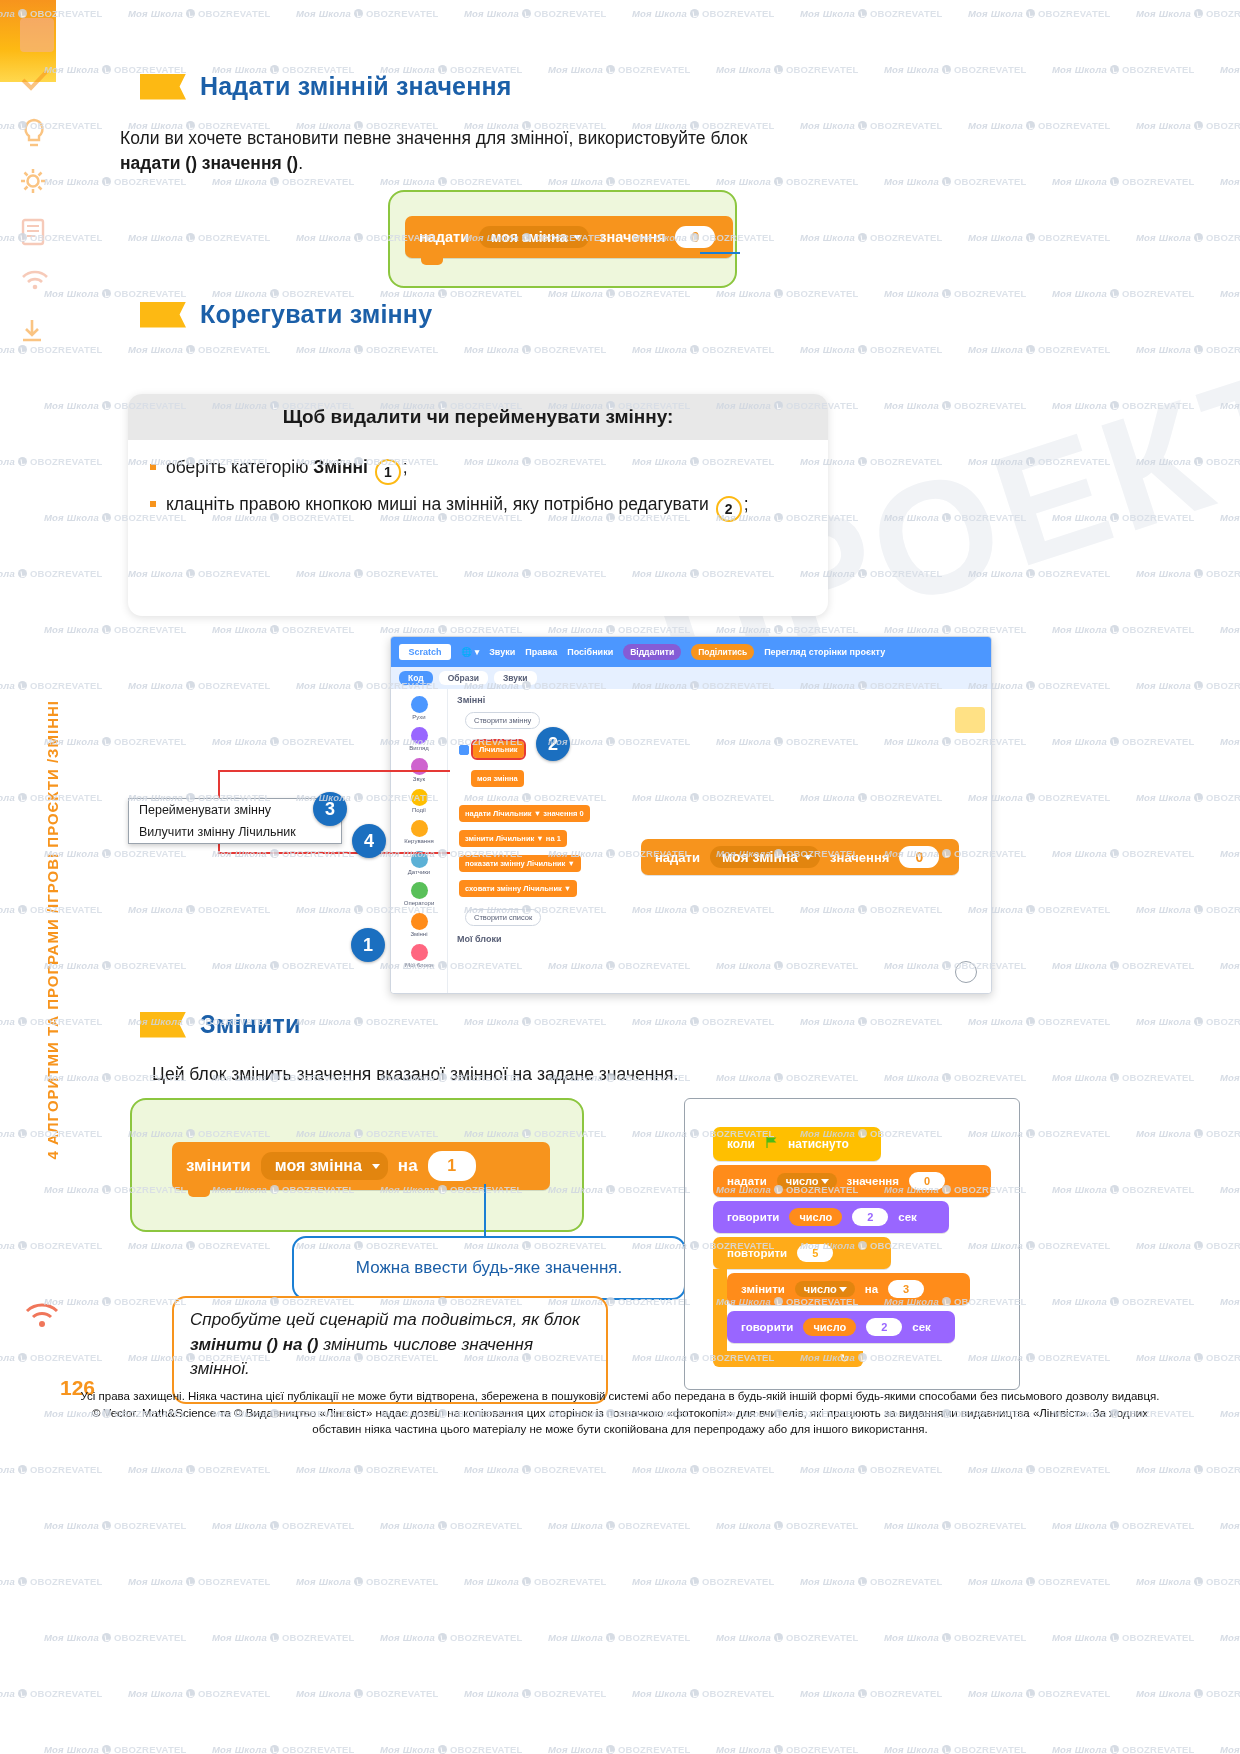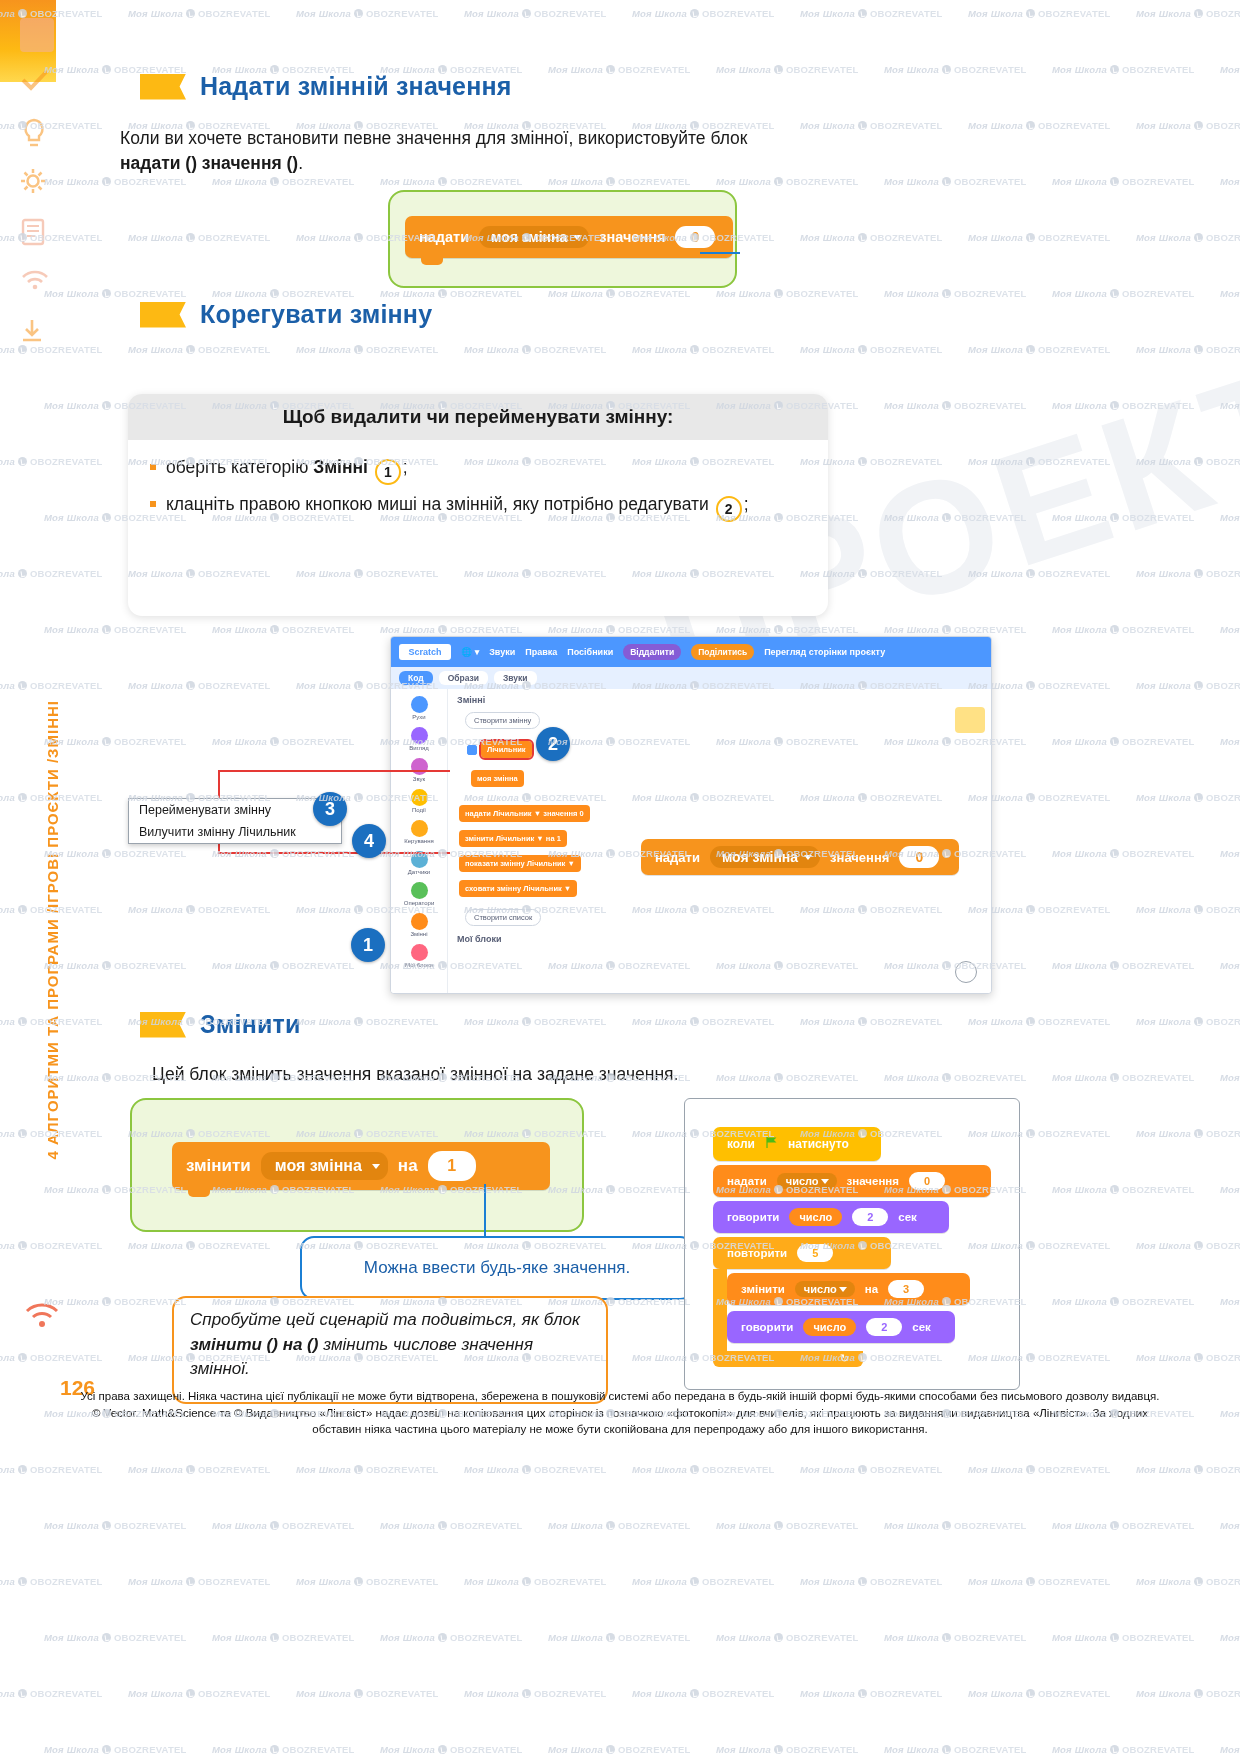--- a/index.html
+++ b/index.html
@@ -325,21 +325,21 @@
         </div>
       <div class="pal-item">
           <div class="pal-dot" style="background:#ff6680"></div>
           <div class="pal-lb">Мої блоки</div>
         </div>
     </div>
 
     <div class="blockcol">
       <div style="font-size:9px;font-weight:800;color:#575e75;margin:6px 0 4px 6px;">Змінні</div>
       <div style="margin-left:14px;background:#fff;border:1px solid #cfd6e0;border-radius:9px;font-size:7.5px;color:#575e75;padding:3px 8px;display:inline-block;">Створити змінну</div>
-      <div style="margin:8px 0 0 16px;display:flex;align-items:center;gap:4px;">
+      <div style="margin:8px 0 0 8px;display:flex;align-items:center;gap:4px;">
         <span style="width:8px;height:8px;border:1px solid #4c97ff;background:#4c97ff;display:inline-block;border-radius:2px;"></span>
         <span class="mini" style="background:#ff8c1a;outline:2px solid #e53935;">Лічильник</span>
       </div>
       <div style="margin:4px 0 0 20px;">
         <span class="mini" style="background:#ff8c1a;">моя змінна</span>
       </div>
       <div style="margin-left:8px;margin-top:10px;"><span class="mini" style="background:#ff8c1a;">надати  Лічильник ▼  значення 0</span></div>
       <div style="margin-left:8px;"><span class="mini" style="background:#ff8c1a;">змінити  Лічильник ▼  на 1</span></div>
       <div style="margin-left:8px;"><span class="mini" style="background:#ff8c1a;">показати змінну  Лічильник ▼</span></div>
       <div style="margin-left:8px;"><span class="mini" style="background:#ff8c1a;">сховати змінну  Лічильник ▼</span></div>
@@ -380,21 +380,21 @@
   <div class="greenpanel" style="left:130px;top:1098px;width:450px;height:130px;">
     <div class="sb" style="left:40px;top:42px;width:350px;height:48px;position:absolute;">
       <div class="notch"></div>
       <span style="font-size:17px;">змінити</span>
       <span class="dropdown" style="font-size:16px;padding:5px 26px 5px 14px;">моя змінна</span>
       <span style="font-size:17px;">на</span>
       <span class="oval" style="font-size:16px;padding:6px 16px;">1</span>
     </div>
   </div>
 
-  <div class="callout" style="left:300px;top:1236px;width:362px;height:44px;">Можна ввести будь-яке значення.</div>
+  <div class="callout" style="left:292px;top:1236px;width:362px;height:44px;">Можна ввести будь-яке значення.</div>
   <div class="leader" style="left:484px;top:1184px;width:2px;height:52px;"></div>
 
   <div class="note" style="left:172px;top:1296px;width:400px;height:84px;">
     <span>Спробуйте цей сценарій та подивіться, як блок </span><b>змінити () на ()</b><span> змінить числове значення змінної.</span>
   </div>
 
   <div class="scriptpanel" style="left:684px;top:1098px;width:334px;height:290px;">
     <div class="sb" style="left:28px;top:28px;width:140px;height:34px;position:absolute;background:#ffbf00;border-radius:7px 7px 7px 7px;">
       <span style="font-size:12px;">коли</span>
       <span><svg width="13" height="13" viewBox="0 0 13 13">

